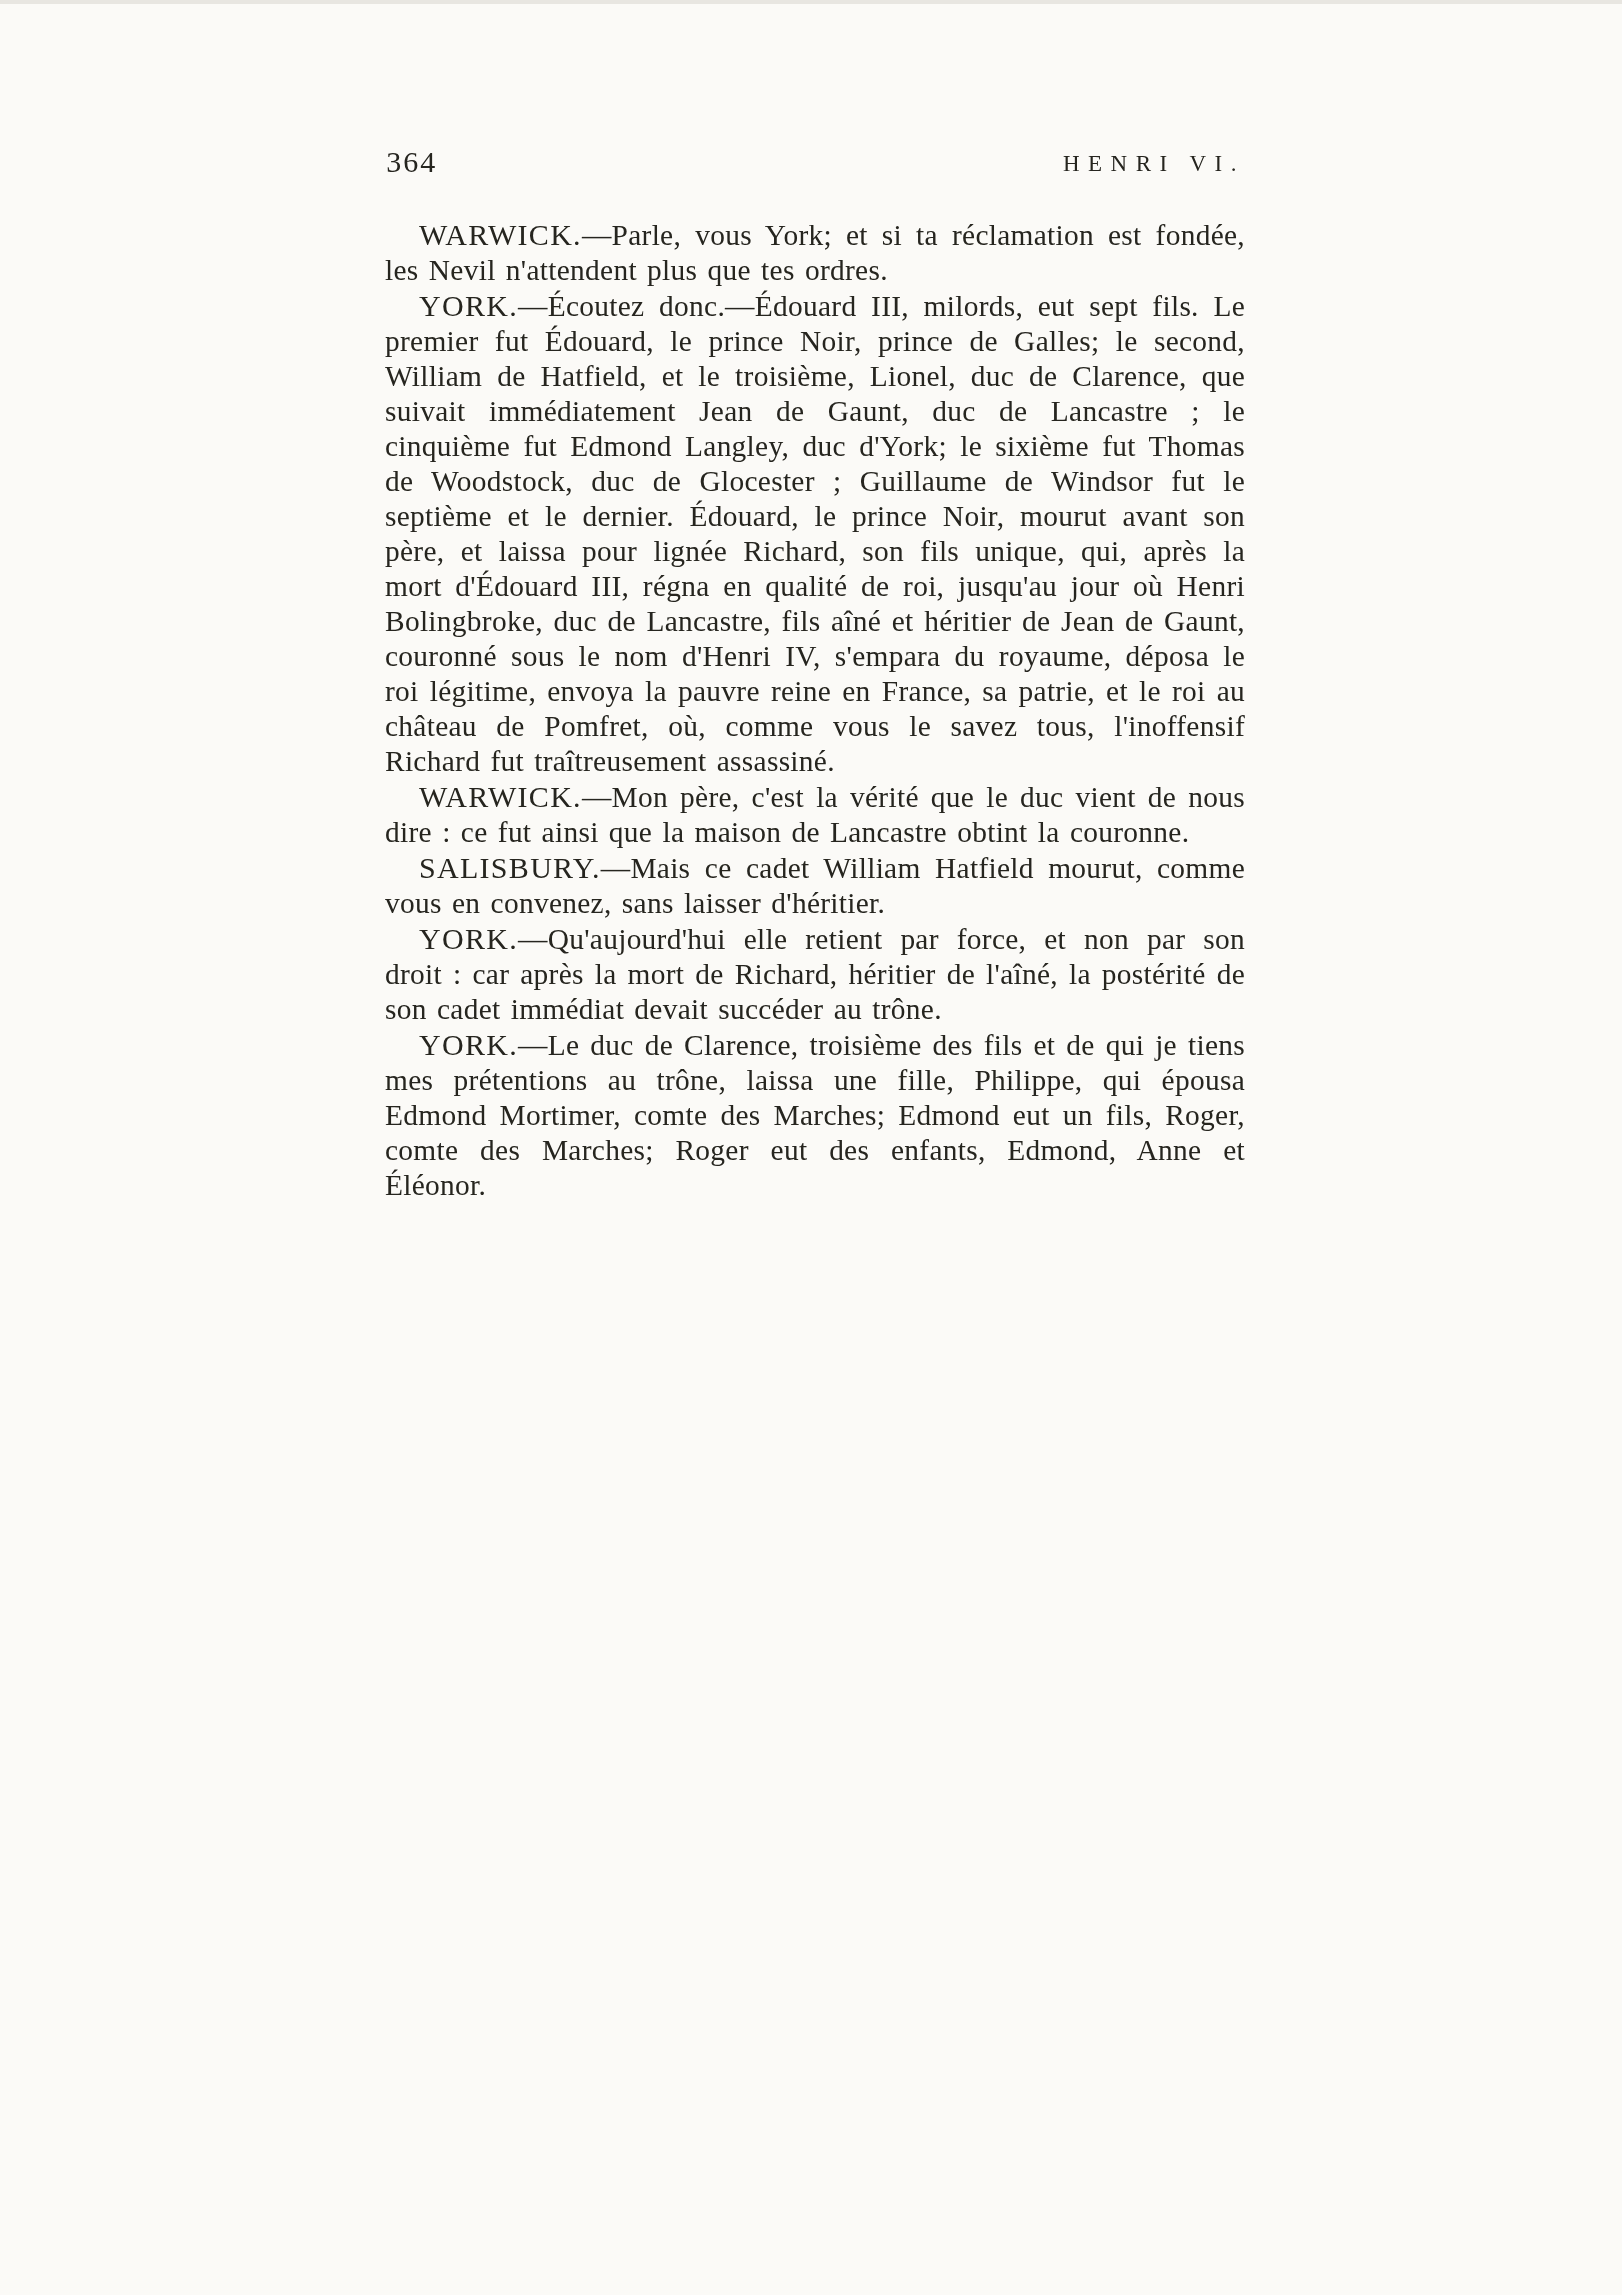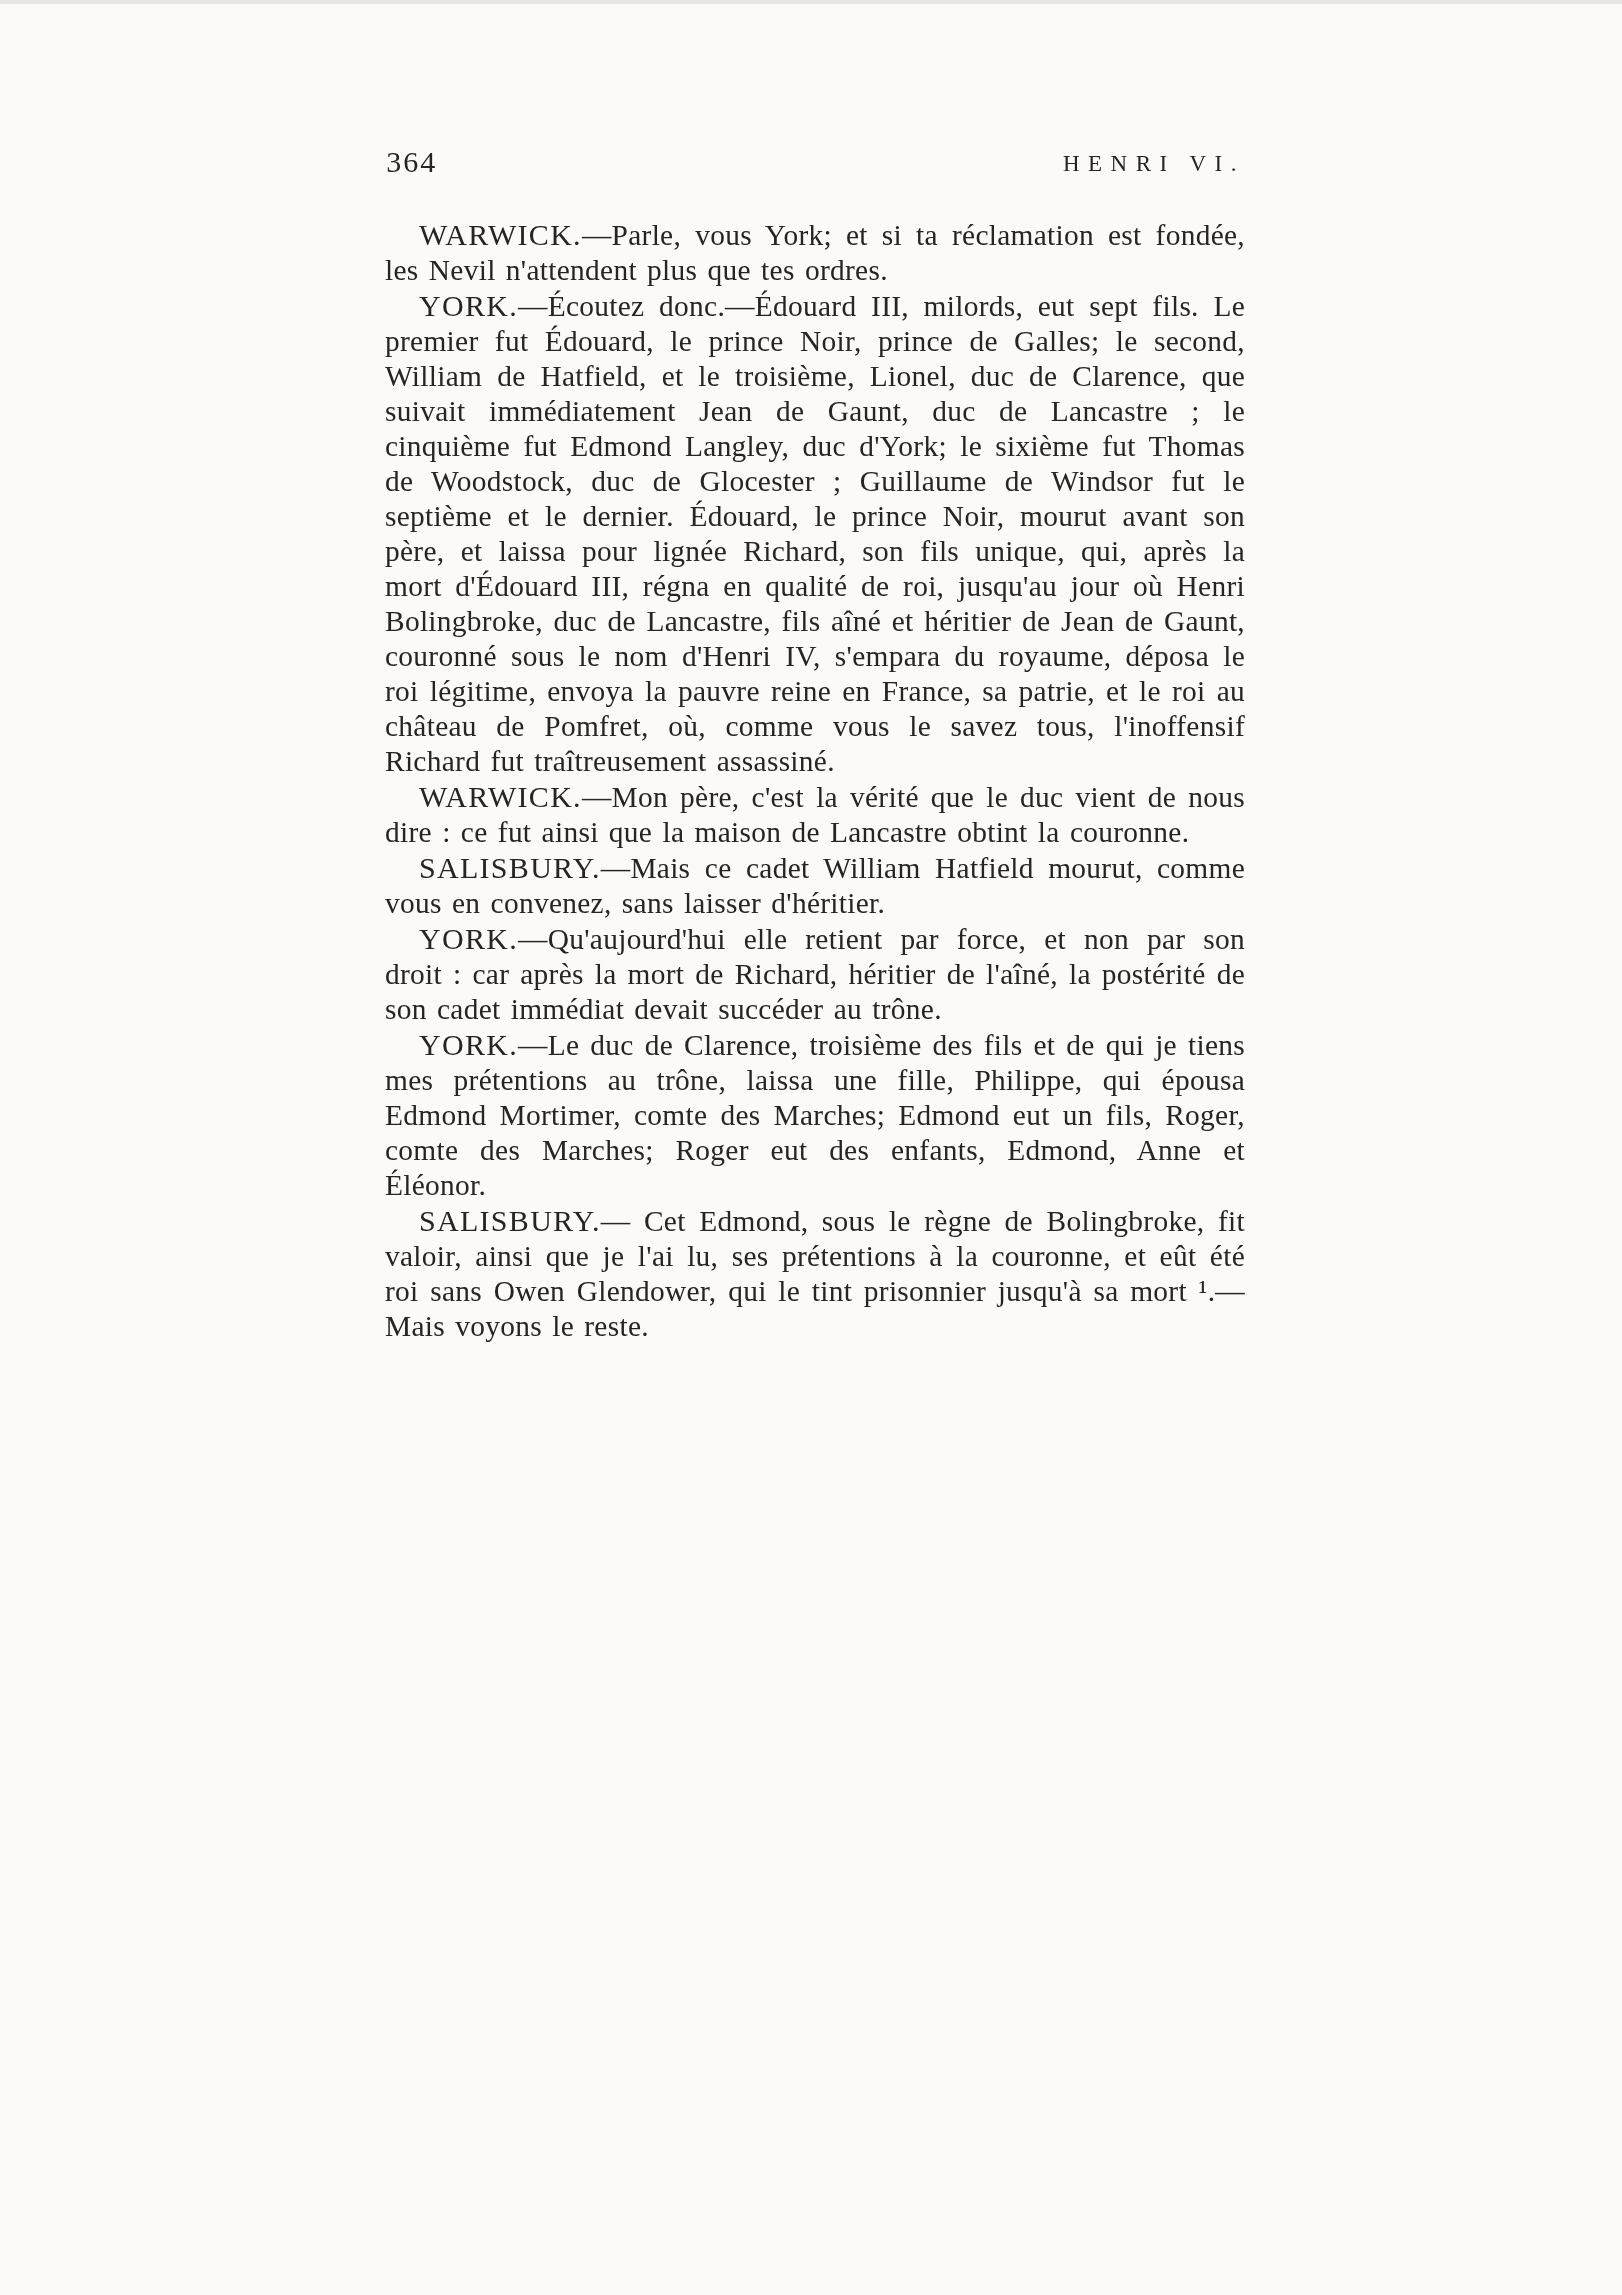--- a/index.html
+++ b/index.html
@@ -91,18 +91,17 @@
     <p class="dialogue"><span class="speaker">YORK.</span><span>—Écoutez donc.—Édouard III, milords, eut sept fils. Le premier fut Édouard, le prince Noir, prince de Galles; le second, William de Hatfield, et le troisième, Lionel, duc de Clarence, que suivait immédiatement Jean de Gaunt, duc de Lancastre ; le cinquième fut Edmond Langley, duc d'York; le sixième fut Thomas de Woodstock, duc de Glocester ; Guillaume de Windsor fut le septième et le dernier. Édouard, le prince Noir, mourut avant son père, et laissa pour lignée Richard, son fils unique, qui, après la mort d'Édouard III, régna en qualité de roi, jusqu'au jour où Henri Bolingbroke, duc de Lancastre, fils aîné et héritier de Jean de Gaunt, couronné sous le nom d'Henri IV, s'empara du royaume, déposa le roi légitime, envoya la pauvre reine en France, sa patrie, et le roi au château de Pomfret, où, comme vous le savez tous, l'inoffensif Richard fut traîtreusement assassiné.</span></p>
 
     <p class="dialogue"><span class="speaker">WARWICK.</span><span>—Mon père, c'est la vérité que le duc vient de nous dire : ce fut ainsi que la maison de Lancastre obtint la couronne.</span></p>
 
     <p class="dialogue"><span class="speaker">SALISBURY.</span><span>—Mais ce cadet William Hatfield mourut, comme vous en convenez, sans laisser d'héritier.</span></p>
 
     <p class="dialogue"><span class="speaker">YORK.</span><span>—Qu'aujourd'hui elle retient par force, et non par son droit : car après la mort de Richard, héritier de l'aîné, la postérité de son cadet immédiat devait succéder au trône.</span></p>
 
     <p class="dialogue"><span class="speaker">YORK.</span><span>—Le duc de Clarence, troisième des fils et de qui je tiens mes prétentions au trône, laissa une fille, Philippe, qui épousa Edmond Mortimer, comte des Marches; Edmond eut un fils, Roger, comte des Marches; Roger eut des enfants, Edmond, Anne et Éléonor.</span></p>
 
-    <p class="dialogue"><span class="speaker">SALISBURY.</span><span>— Cet Edmond, sous le règne de Bolingbroke, fit valoir, ainsi que je l'ai lu, ses prétentions à la couronne, et eût été roi sans Owen Glendower, qui le tint prisonnier jusqu'à sa mort ¹.—Mais voyons le reste.</span></p>
 
   </div>
 
 </div>
 
 
 </body></html>

